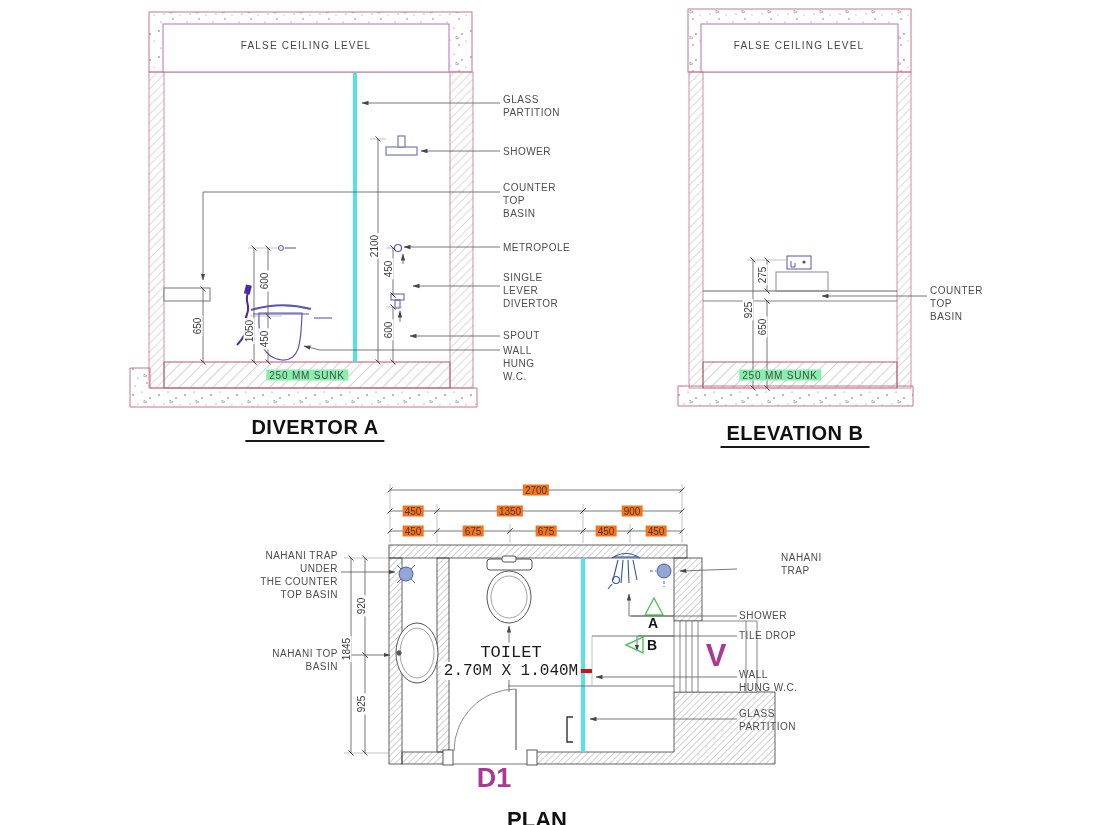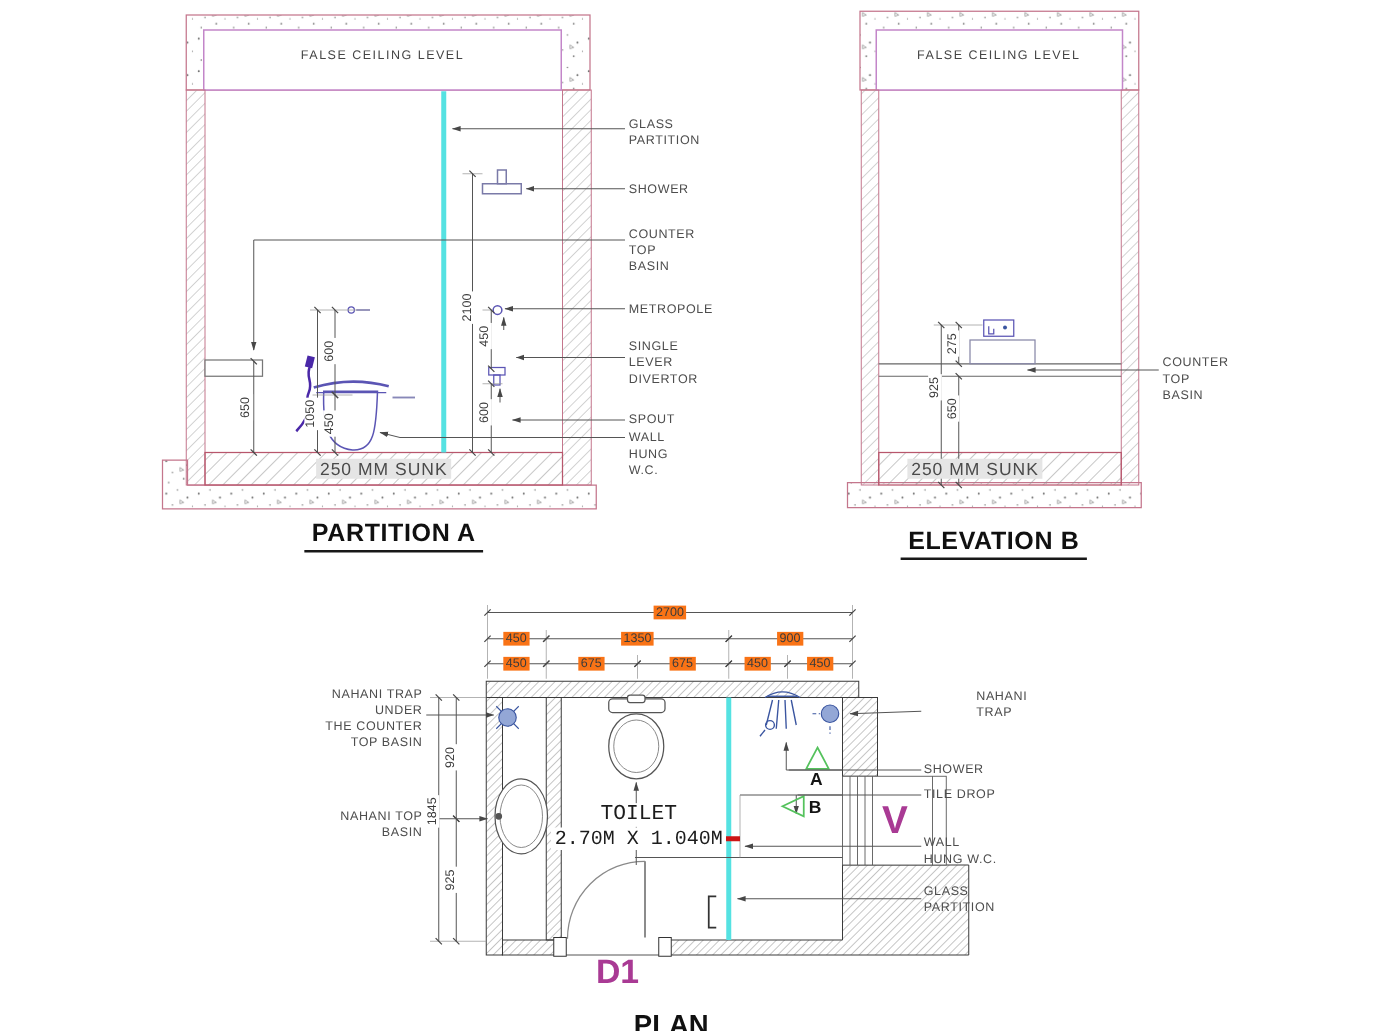--- a/index.html
+++ b/index.html
@@ -5,21 +5,21 @@
   html,body{margin:0;padding:0;background:#fff}
   .canvas{position:relative;width:1100px;height:825px;background:#fff;overflow:hidden;
           font-family:"Liberation Sans",sans-serif}
   svg{position:absolute;left:0;top:0}
   .lbl{position:absolute;font-size:10px;line-height:13px;letter-spacing:.5px;color:#4d4d4d;white-space:pre-line}
   .lblr{text-align:right}
   .tc{position:absolute;transform:translate(-50%,-50%);white-space:nowrap}
   .cap{font-size:10px;letter-spacing:1.2px;color:#454545}
   .hdim{position:absolute;transform:translate(-50%,-50%);font-size:10px;color:#3b3b3b;background:#f97316;padding:0 2px;white-space:nowrap}
   .vdim{position:absolute;transform:translate(-50%,-50%) rotate(-90deg);font-size:10px;color:#3b3b3b;background:#fff;padding:0 2px;white-space:nowrap}
-  .floorlbl{font-size:14px;letter-spacing:.8px;color:#4a4a4a;background:#e5e5e5;padding:0 3px}
+  .floorlbl{font-size:10px;letter-spacing:.8px;color:#4a4a4a;background:#86efac;padding:0 3px}
   .title{position:absolute;transform:translateX(-50%);font-size:20px;font-weight:bold;color:#101010;
          letter-spacing:.5px;border-bottom:2px solid #181818;padding:0 6px 1px;white-space:nowrap}
   .plantitle{position:absolute;transform:translate(-50%,-50%);font-size:22px;font-weight:bold;color:#101010;white-space:nowrap}
   .serif{font-family:Liberation Mono, monospace;color:#1c1c1c}
   .mag{color:#a93a94;font-weight:bold}
   .mk{font-size:14px;font-weight:bold;color:#141414}
   
   .dim{stroke:#555;stroke-width:.8;fill:none;marker-start:url(#tick);marker-end:url(#tick)}
   .ext{stroke:#9a9a9a;stroke-width:.6;fill:none}
   .ldr{stroke:#555;stroke-width:.8;fill:none}
@@ -280,21 +280,21 @@
 HUNG
 W.C.</div>
 <div class="vdim" style="left:197px;top:326px">650</div>
 <div class="vdim" style="left:249px;top:331px">1050</div>
 <div class="vdim" style="left:264px;top:281px">600</div>
 <div class="vdim" style="left:264px;top:339px">450</div>
 <div class="vdim" style="left:374px;top:246px">2100</div>
 <div class="vdim" style="left:388px;top:269px">450</div>
 <div class="vdim" style="left:388px;top:330px">600</div>
 <div class="tc floorlbl" style="left:307px;top:375px">250 MM SUNK</div>
-<div class="title" style="left:315px;top:416px">PARTITION A</div>
+<div class="title" style="left:315px;top:416px">DIVERTOR A</div>
 
 <div class="tc cap" style="left:799px;top:45px">FALSE CEILING LEVEL</div>
 <div class="lbl" style="left:930px;top:284px">COUNTER
 TOP
 BASIN</div>
 <div class="vdim" style="left:762px;top:275px">275</div>
 <div class="vdim" style="left:748px;top:310px">925</div>
 <div class="vdim" style="left:762px;top:327px">650</div>
 <div class="tc floorlbl" style="left:780px;top:375px">250 MM SUNK</div>
 <div class="title" style="left:795px;top:422px">ELEVATION B</div>

